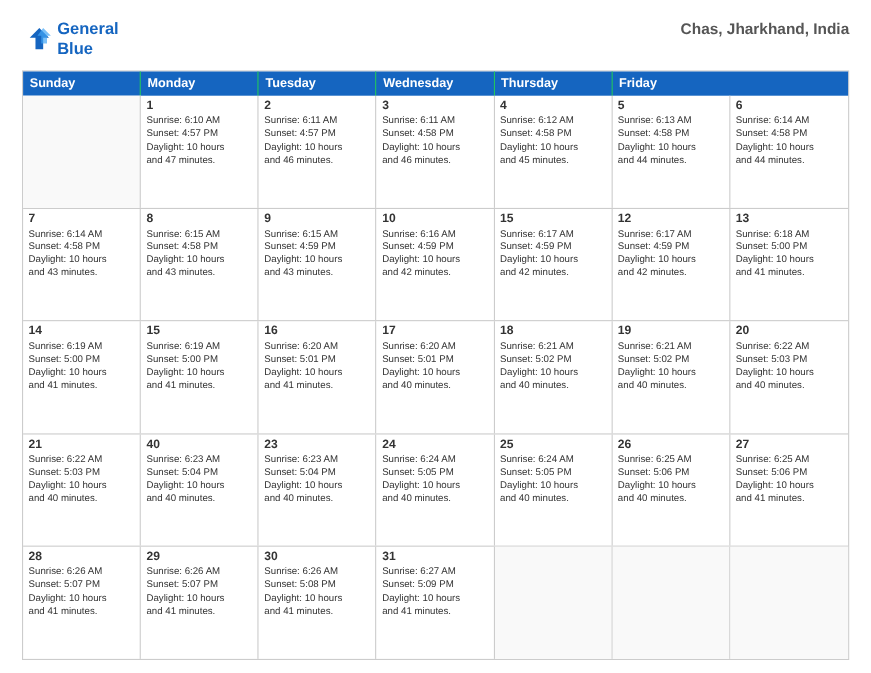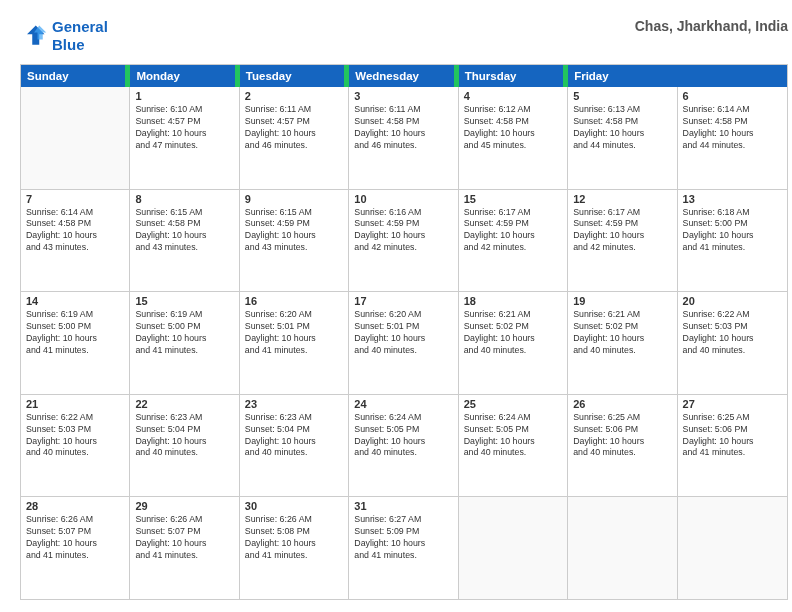--- a/index.html
+++ b/index.html
@@ -6,21 +6,21 @@
     body {
       width: 792px;
       height: 612px;
       font-family: Arial, sans-serif;
       background: #fff;
       overflow: hidden;
     }
     .page {
       width: 792px;
       height: 612px;
-      padding: 18px 4px 12px 20px;
+      padding: 18px 20px 12px 20px;
       display: flex;
       flex-direction: column;
     }
     .header {
       display: flex;
       align-items: flex-start;
       justify-content: space-between;
       margin-bottom: 10px;
     }
     .logo {
@@ -65,21 +65,21 @@
       display: grid;
       grid-template-columns: repeat(7, 1fr);
       background: #1565c0;
     }
     .cal-header-cell {
       color: #fff;
       font-size: 11.5px;
       font-weight: bold;
       padding: 5px 6px;
       text-align: left;
-      border-right: 5px solid #22c55e;
+      border-right: 1px solid #22c55e;
     }
     .cal-header-cell:last-child { border-right: none; }
     .cal-body {
       flex: 1;
       display: flex;
       flex-direction: column;
     }
     .cal-row {
       display: grid;
       grid-template-columns: repeat(7, 1fr);
@@ -289,21 +289,21 @@
         </div>
         <div class="cal-row">
           <div class="cal-cell">
             <div class="day-num">21</div>
             <div class="cell-line">Sunrise: 6:22 AM</div>
             <div class="cell-line">Sunset: 5:03 PM</div>
             <div class="cell-line">Daylight: 10 hours</div>
             <div class="cell-line">and 40 minutes.</div>
           </div>
           <div class="cal-cell">
-            <div class="day-num">22</div>
+            <div class="day-num">40</div>
             <div class="cell-line">Sunrise: 6:23 AM</div>
             <div class="cell-line">Sunset: 5:04 PM</div>
             <div class="cell-line">Daylight: 10 hours</div>
             <div class="cell-line">and 40 minutes.</div>
           </div>
           <div class="cal-cell">
             <div class="day-num">23</div>
             <div class="cell-line">Sunrise: 6:23 AM</div>
             <div class="cell-line">Sunset: 5:04 PM</div>
             <div class="cell-line">Daylight: 10 hours</div>

